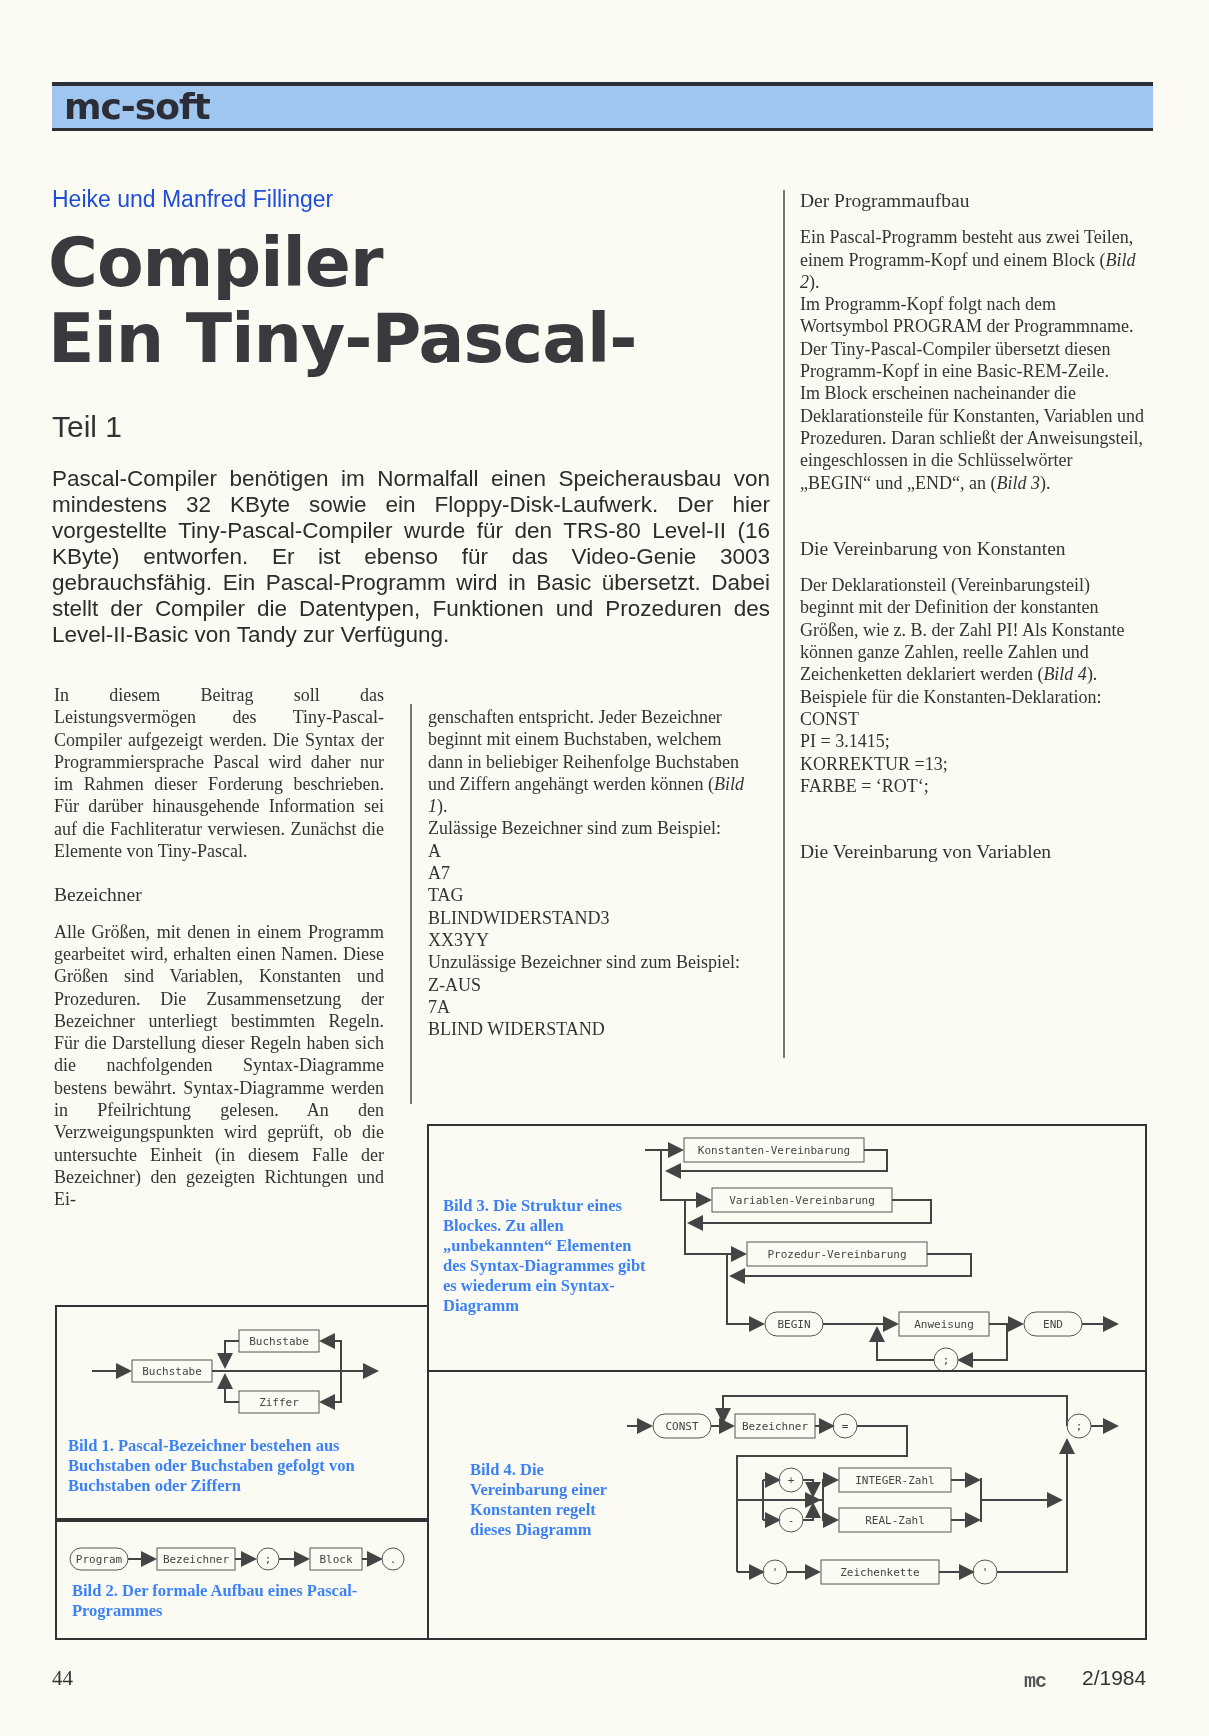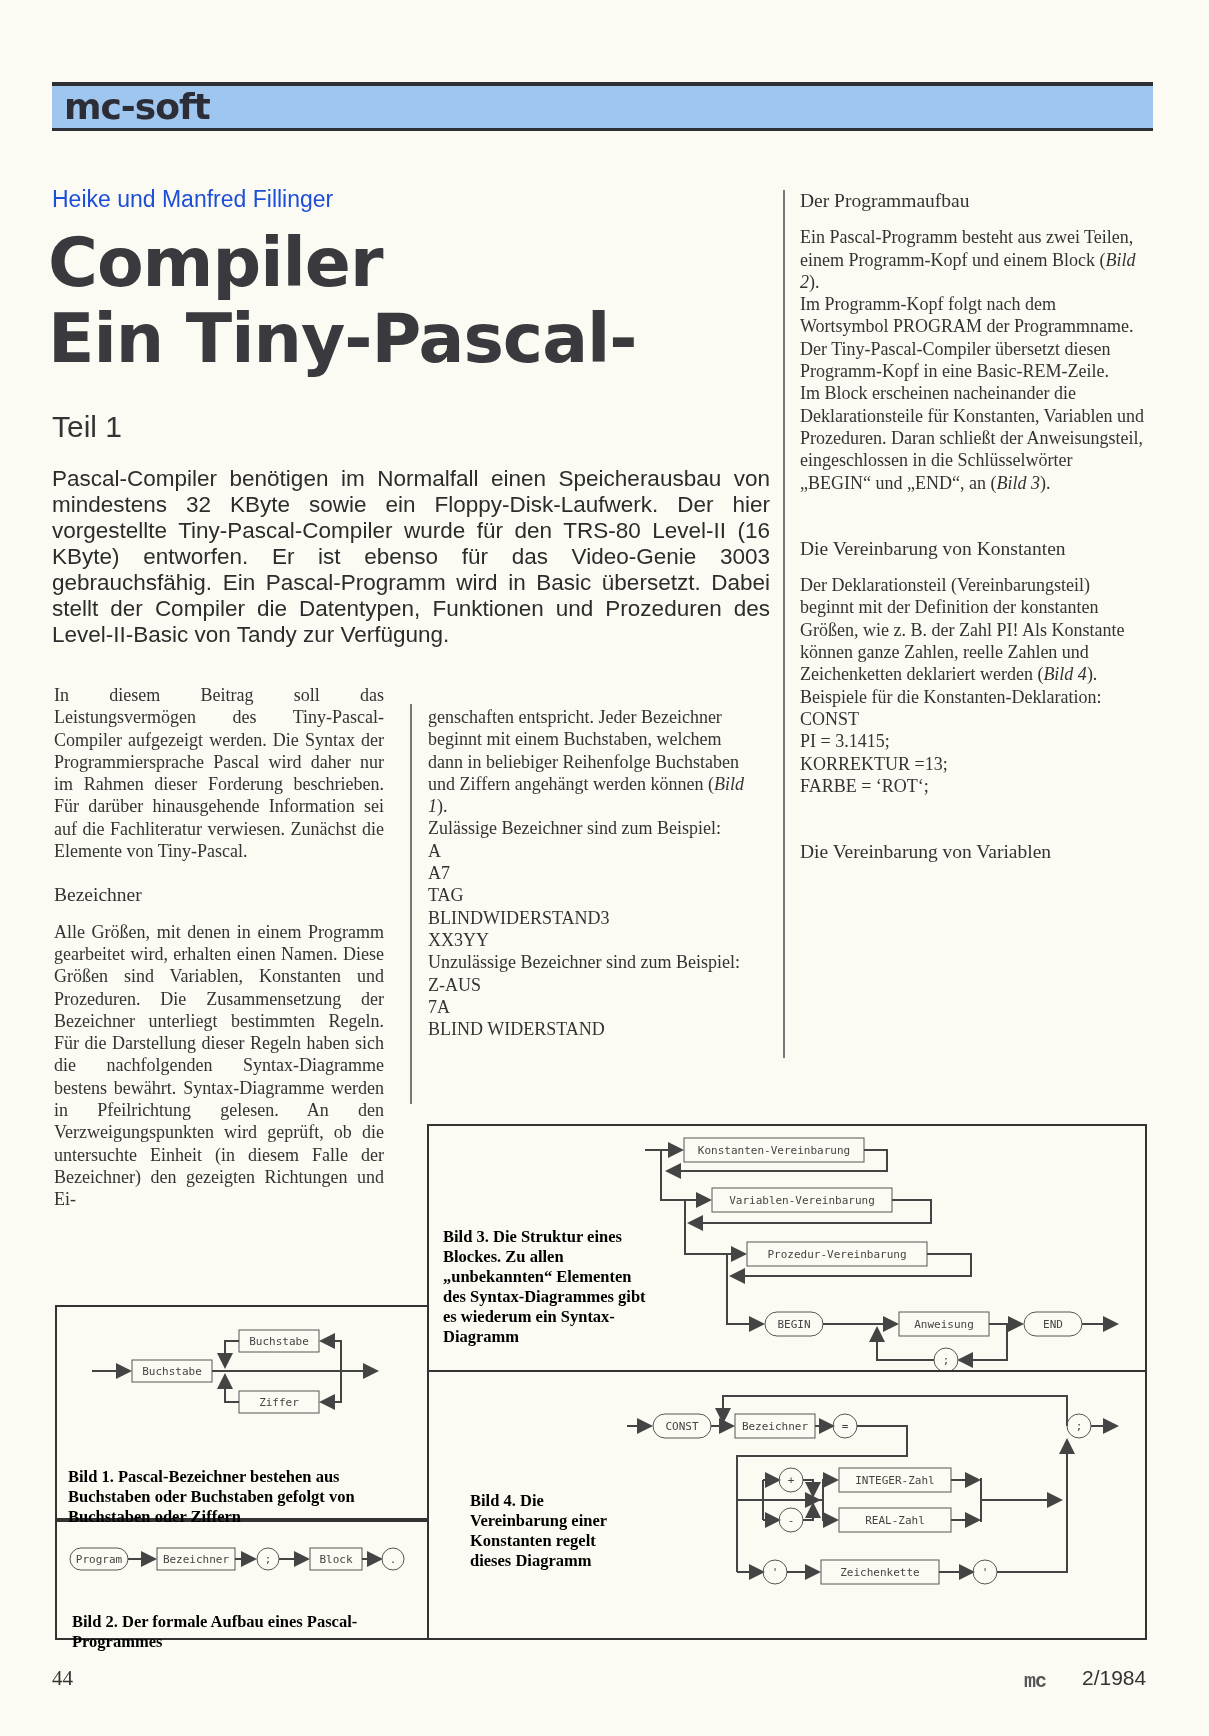--- a/index.html
+++ b/index.html
@@ -13,21 +13,21 @@
   .lead{left:52px;top:466px;width:718px;font-family:"Liberation Sans",sans-serif;font-size:22.5px;line-height:26px;text-align:justify;color:#2c2c2c;}
   .col{font-family:"Liberation Serif",serif;font-size:18px;line-height:22.3px;color:#333;}
   .col p{margin:0;}
   .col .sp{height:22px;}
   .col h3{font-family:"Liberation Serif",serif;font-size:19.5px;font-weight:normal;margin:0 0 14px 0;color:#333;}
   .col1{left:54px;top:684px;width:330px;}
   .col2{left:428px;top:706px;width:330px;}
   .col3{left:800px;top:190px;width:345px;}
   .vrule{width:1.5px;background:#777;}
   .figbox{border:2px solid #333;background:transparent;}
-  .cap{font-family:"Liberation Serif",serif;font-weight:bold;font-size:16.5px;line-height:20px;color:#000000;margin-top:31px;}
+  .cap{font-family:"Liberation Serif",serif;font-weight:bold;font-size:16.5px;line-height:20px;color:#3b82f6;}
   .foot-num{left:52px;top:1666px;font-family:Liberation Serif, serif;font-size:21px;color:#333;}
   .foot-logo{left:1024px;top:1670px;font-family:Liberation Mono, monospace;font-weight:900;font-size:20px;color:#555;letter-spacing:-1px;}
   .foot-issue{left:1082px;top:1666px;font-family:"Liberation Sans",sans-serif;font-size:21px;color:#333;}
   svg text{font-family:"DejaVu Sans Mono",monospace;font-size:11px;fill:#444;}
   .i{font-style:italic;}
 </style>
 </head>
 <body>
 
 <div class="abs band">

